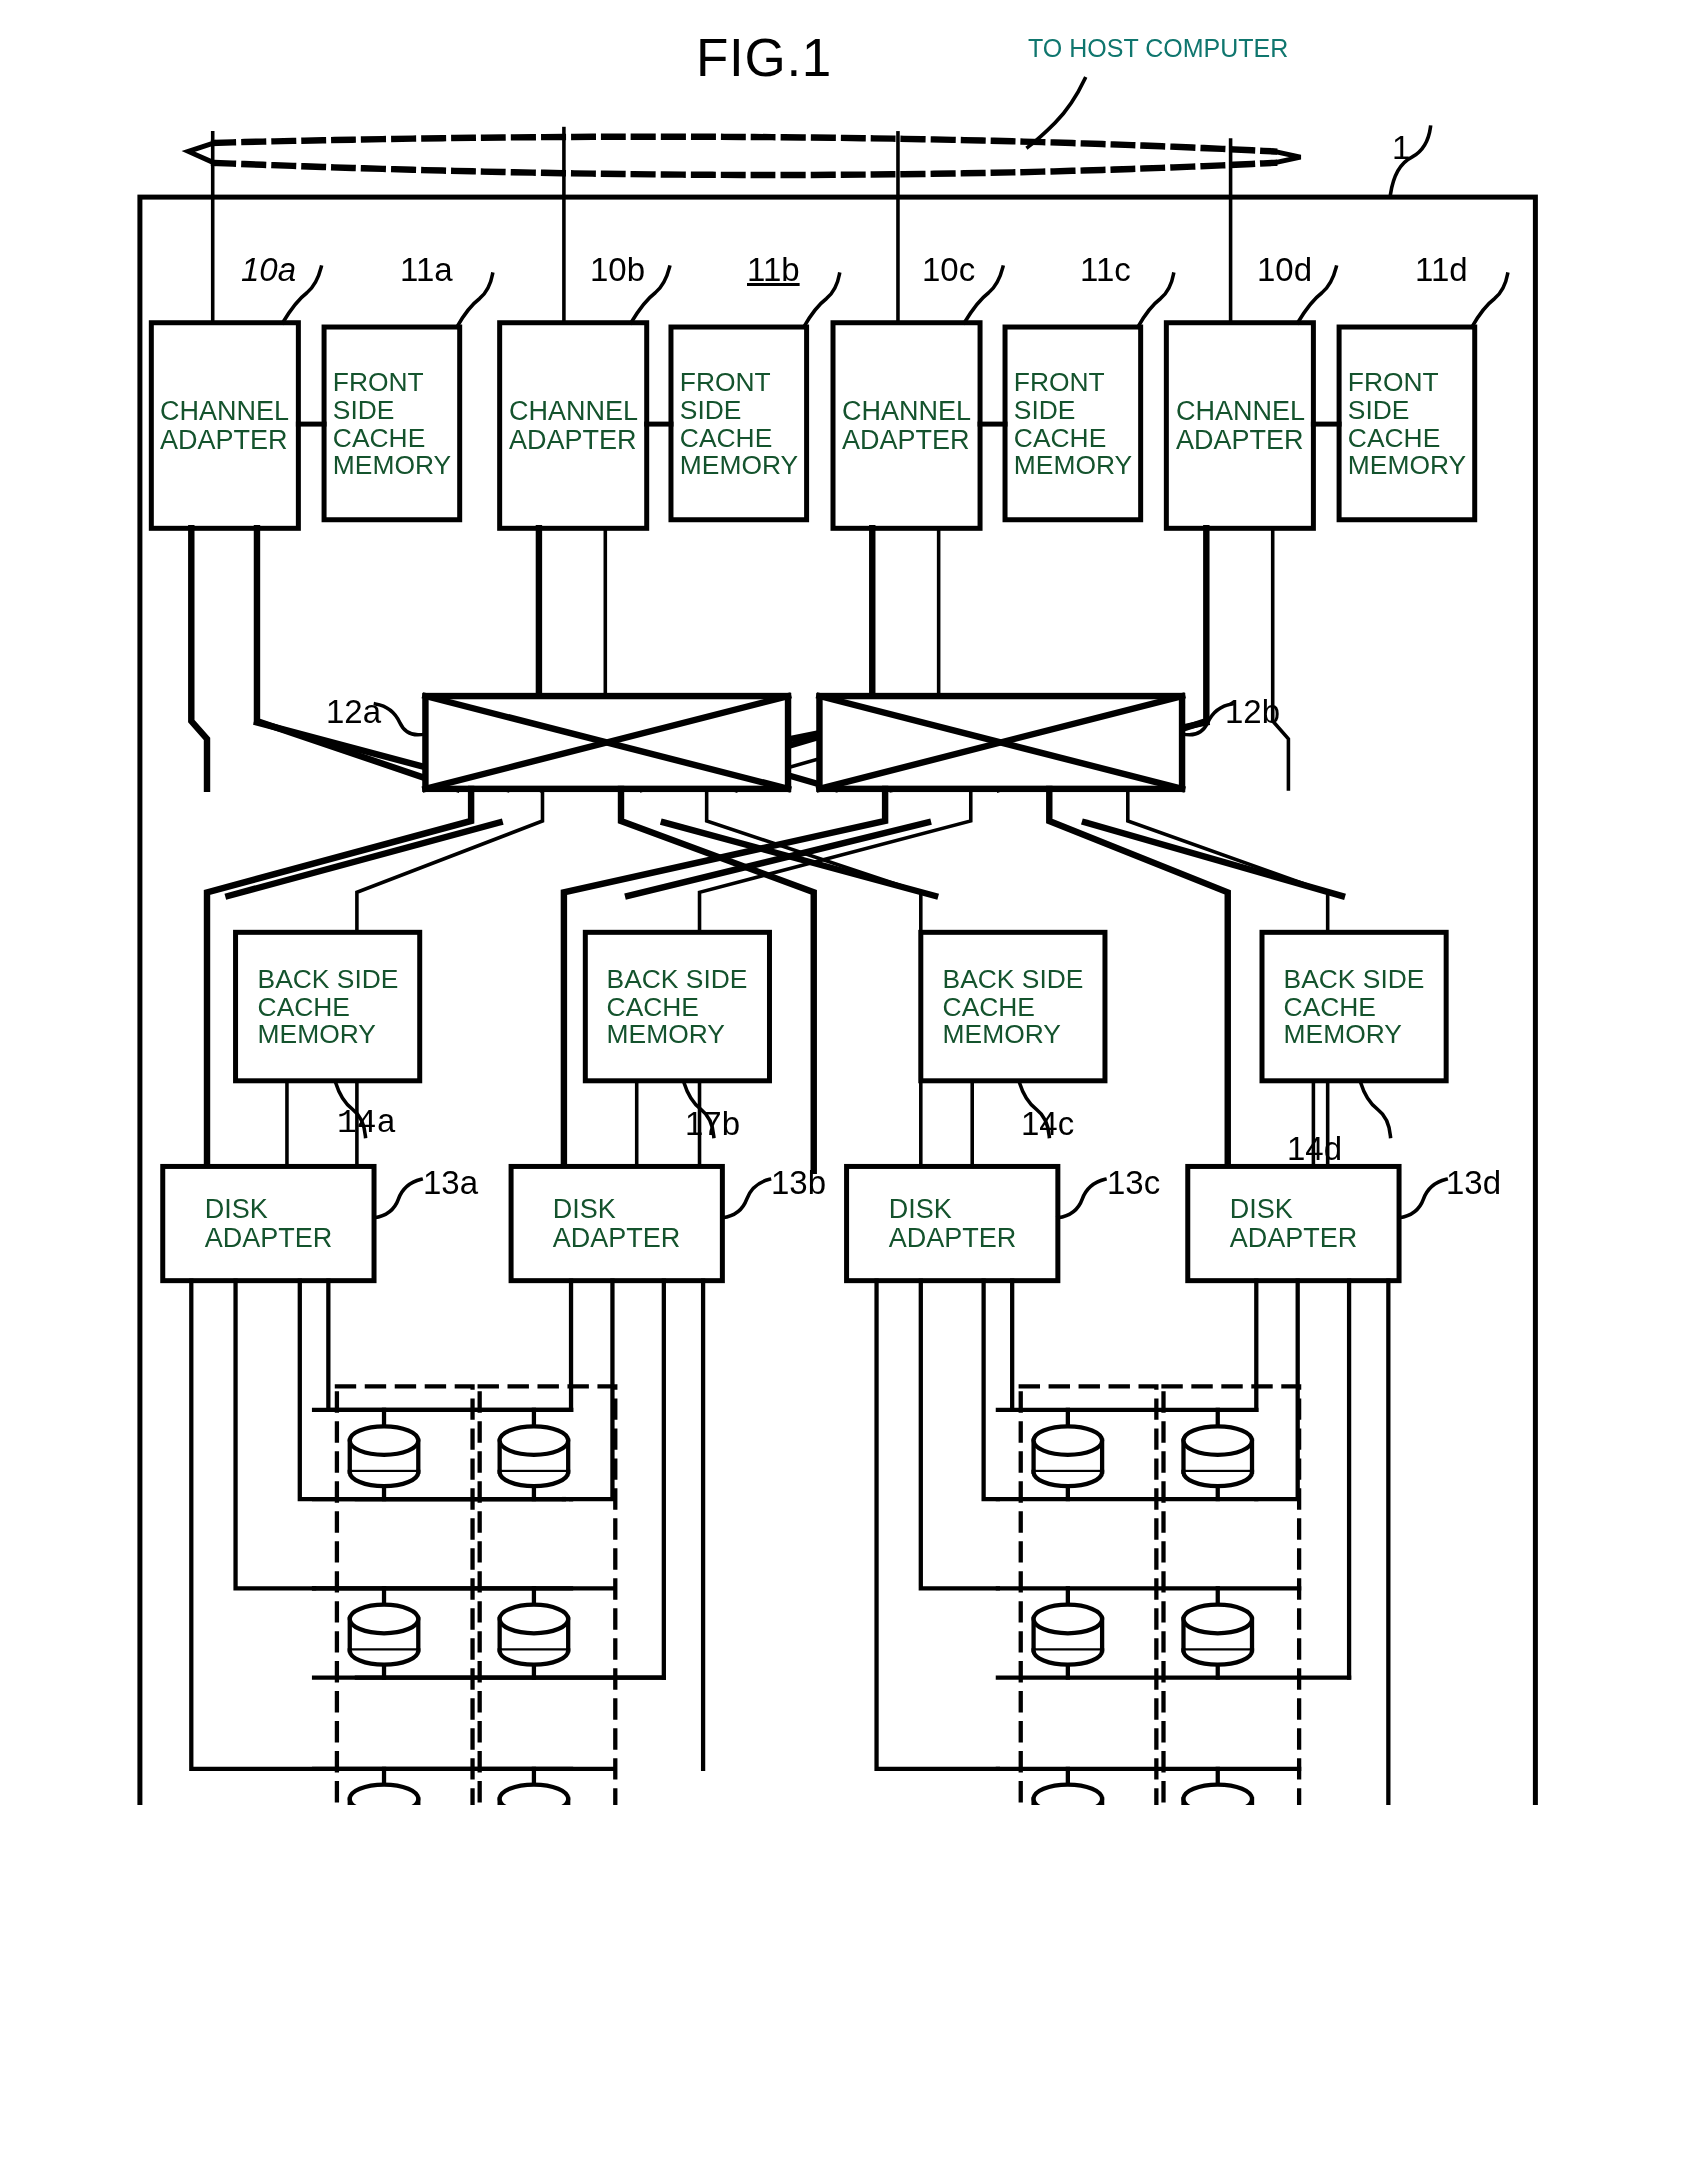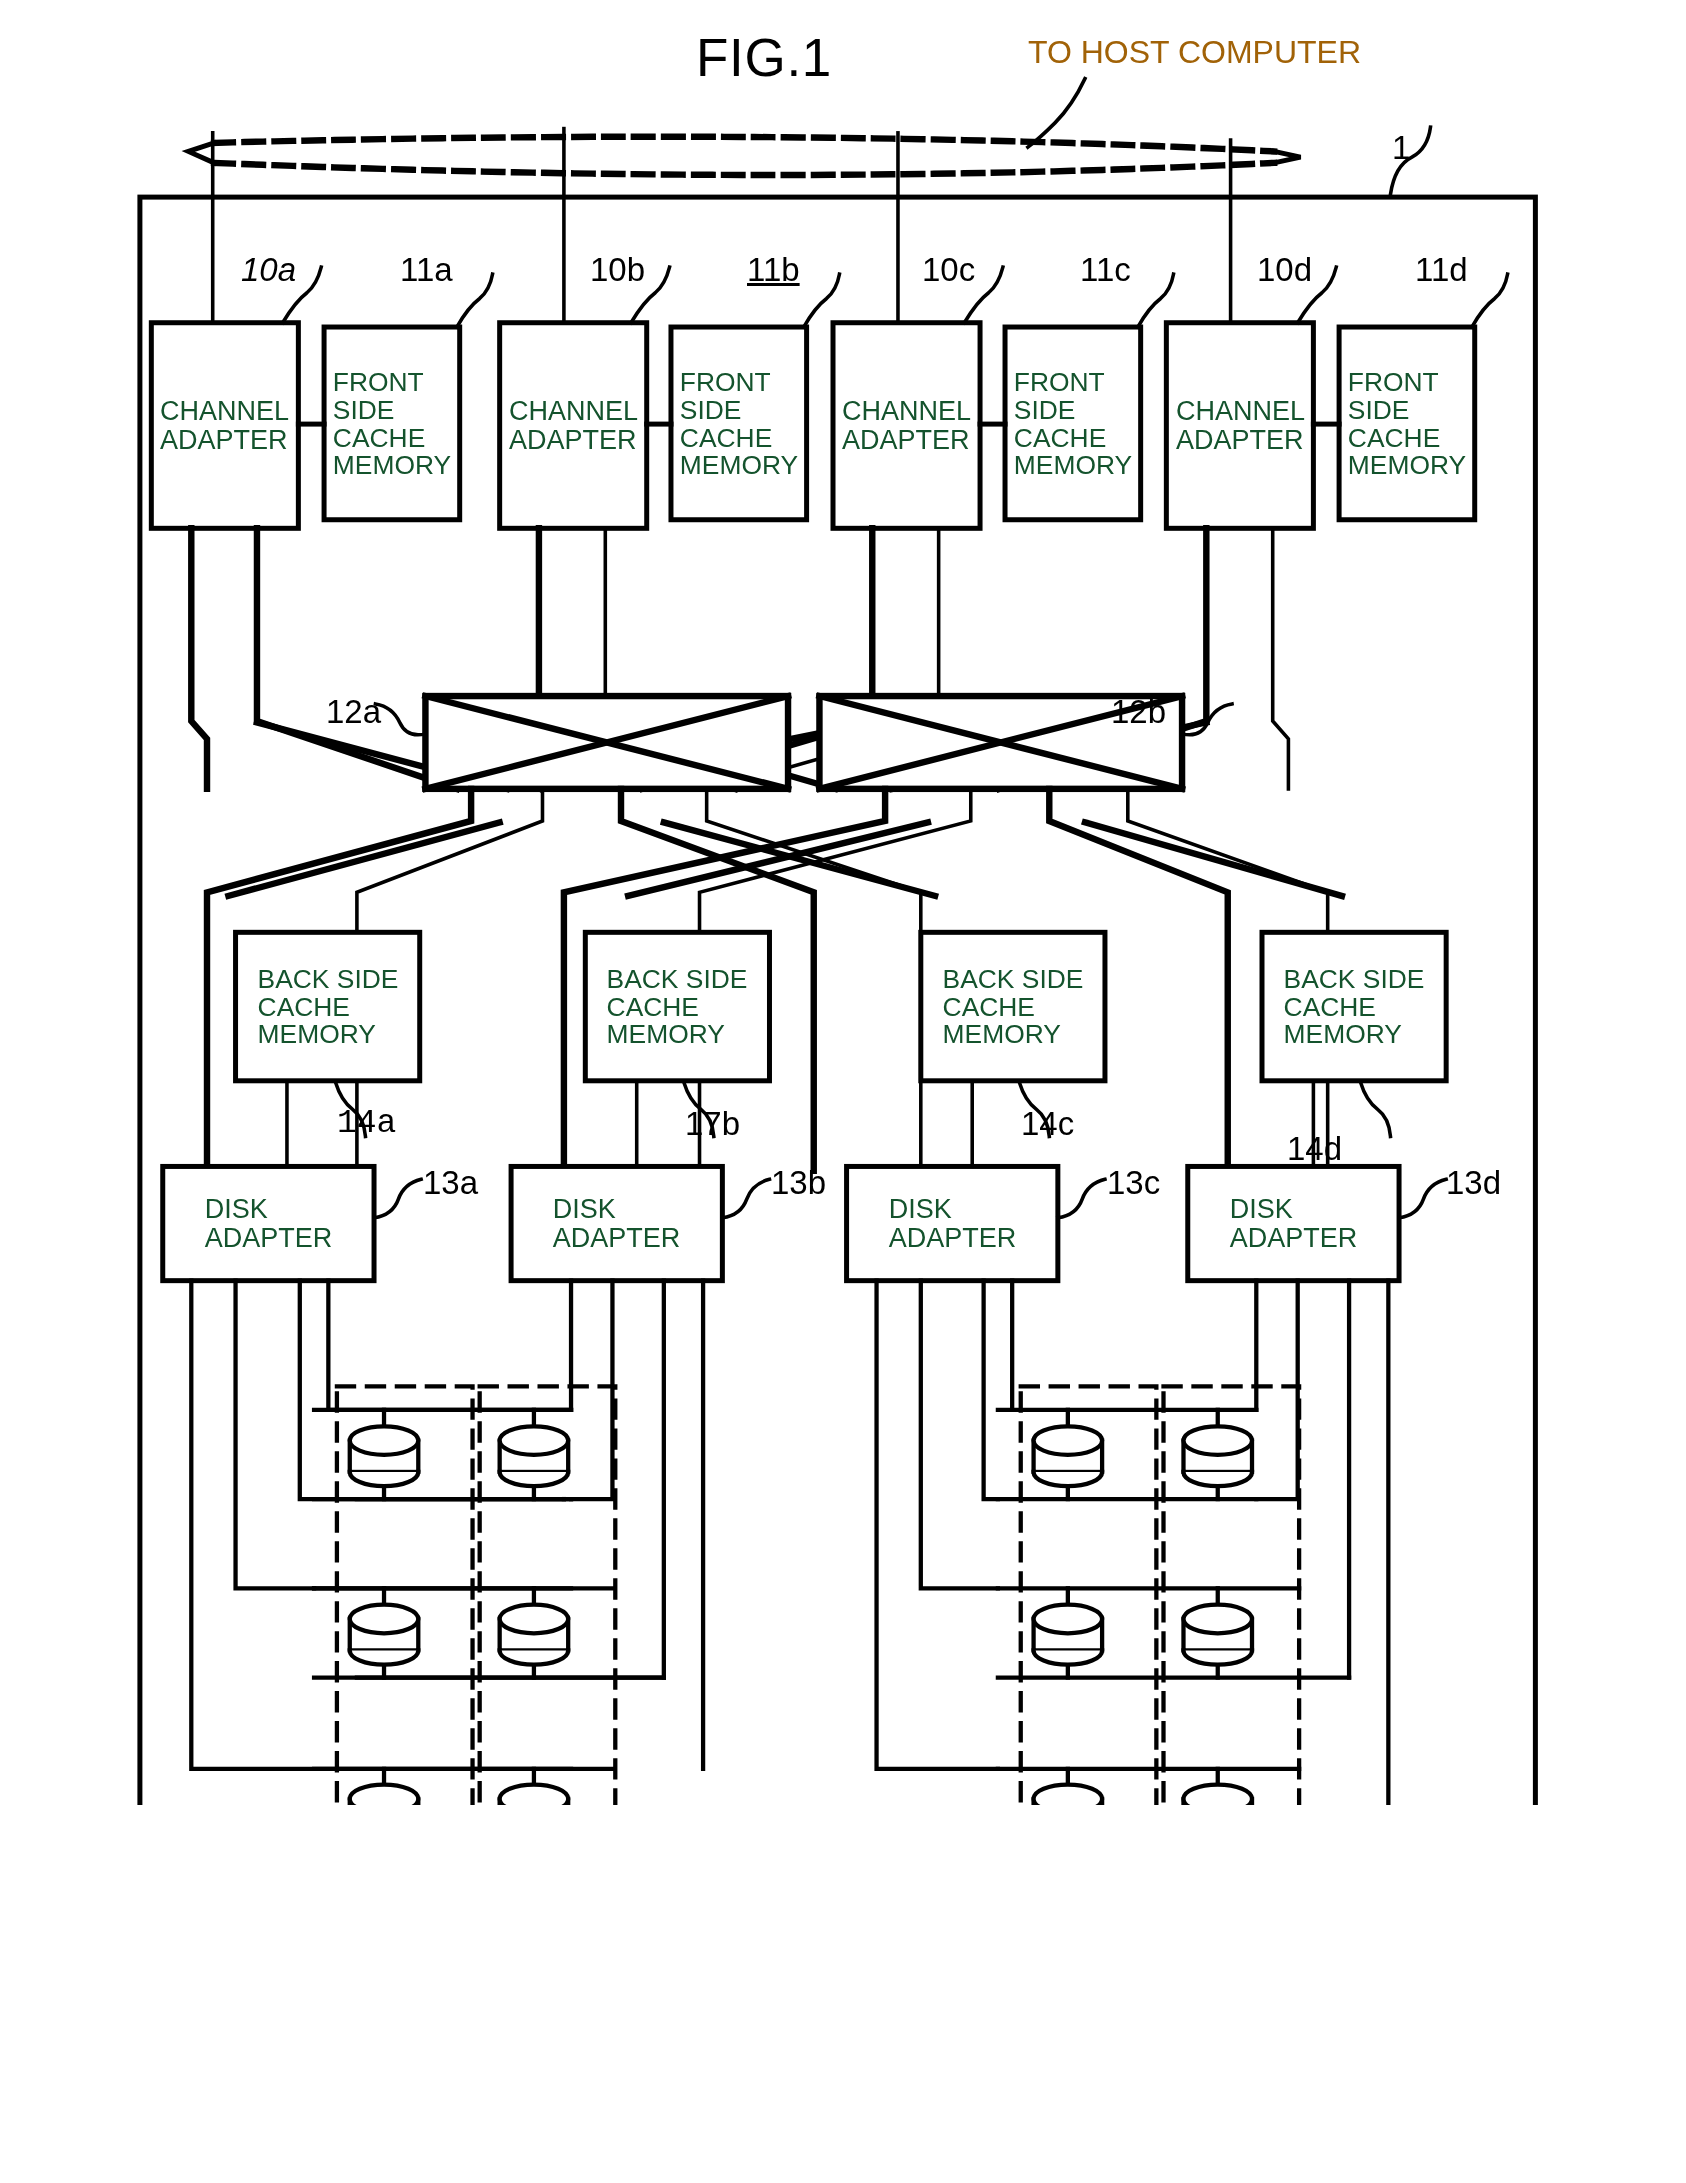--- a/index.html
+++ b/index.html
@@ -4,21 +4,21 @@
 <style>
   html,body{margin:0;padding:0;background:#fff;}
   body{font-family:"Liberation Sans",sans-serif;}
   #page{position:relative;width:1686px;height:1805px;background:#fff;overflow:hidden;}
   svg{position:absolute;left:0;top:0;}
   .figtitle{
     position:absolute;font-size:53px;letter-spacing:0.7px;color:#000;
     font-family:"Liberation Sans",sans-serif;white-space:nowrap;
   }
   .hostlabel{
-    position:absolute;font-size:32px;color:#a16207;white-space:nowrap;
+    position:absolute;font-size:25px;color:#0f766e;white-space:nowrap;
     font-family:"Liberation Sans",sans-serif;
   }
   .reflabel{
     position:absolute;font-size:33px;color:#000;white-space:nowrap;
     font-family:"Liberation Sans",sans-serif;
   }
   .boxlabel{
     position:absolute;color:#14532d;line-height:1.06;
     font-family:"Liberation Sans",sans-serif;white-space:pre-line;
     display:flex;align-items:center;justify-content:center;
@@ -436,21 +436,21 @@
   <div class="reflabel" style="left:241px;top:251px;font-style:italic;">10a</div>
   <div class="reflabel" style="left:400px;top:251px;">11a</div>
   <div class="reflabel" style="left:590px;top:251px;">10b</div>
   <div class="reflabel" style="left:747px;top:251px;text-decoration:underline;">11b</div>
   <div class="reflabel" style="left:922px;top:251px;">10c</div>
   <div class="reflabel" style="left:1080px;top:251px;">11c</div>
   <div class="reflabel" style="left:1257px;top:251px;">10d</div>
   <div class="reflabel" style="left:1415px;top:251px;">11d</div>
 
   <div class="reflabel" style="left:326px;top:693px;">12a</div>
-  <div class="reflabel" style="left:1111px;top:693px;">12b</div>
+  <div class="reflabel" style="left:1225px;top:693px;">12b</div>
 
   <div class="reflabel" style="left:337px;top:1105px;font-family:Liberation Mono, monospace;">14a</div>
   <div class="reflabel" style="left:685px;top:1105px;">17b</div>
   <div class="reflabel" style="left:1021px;top:1105px;">14c</div>
   <div class="reflabel" style="left:1287px;top:1105px;margin-top:25px;">14d</div>
 
   <div class="reflabel" style="left:423px;top:1164px;text-align:right;">13a</div>
   <div class="reflabel" style="left:771px;top:1164px;">13b</div>
   <div class="reflabel" style="left:1107px;top:1164px;">13c</div>
   <div class="reflabel" style="left:1446px;top:1164px;">13d</div>

